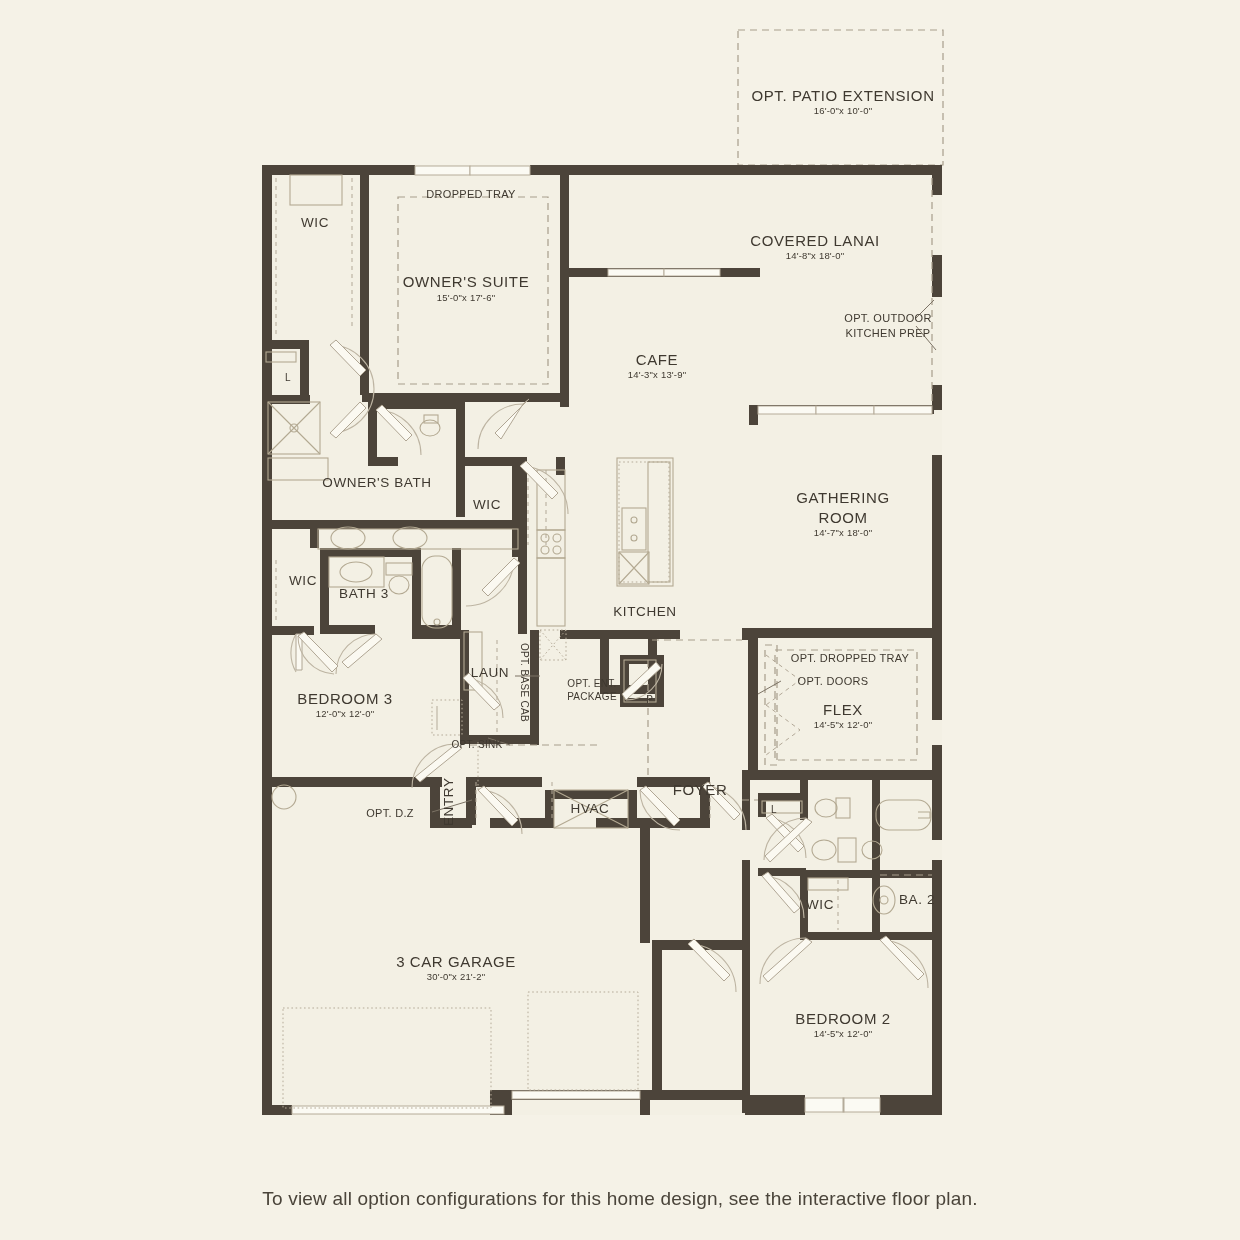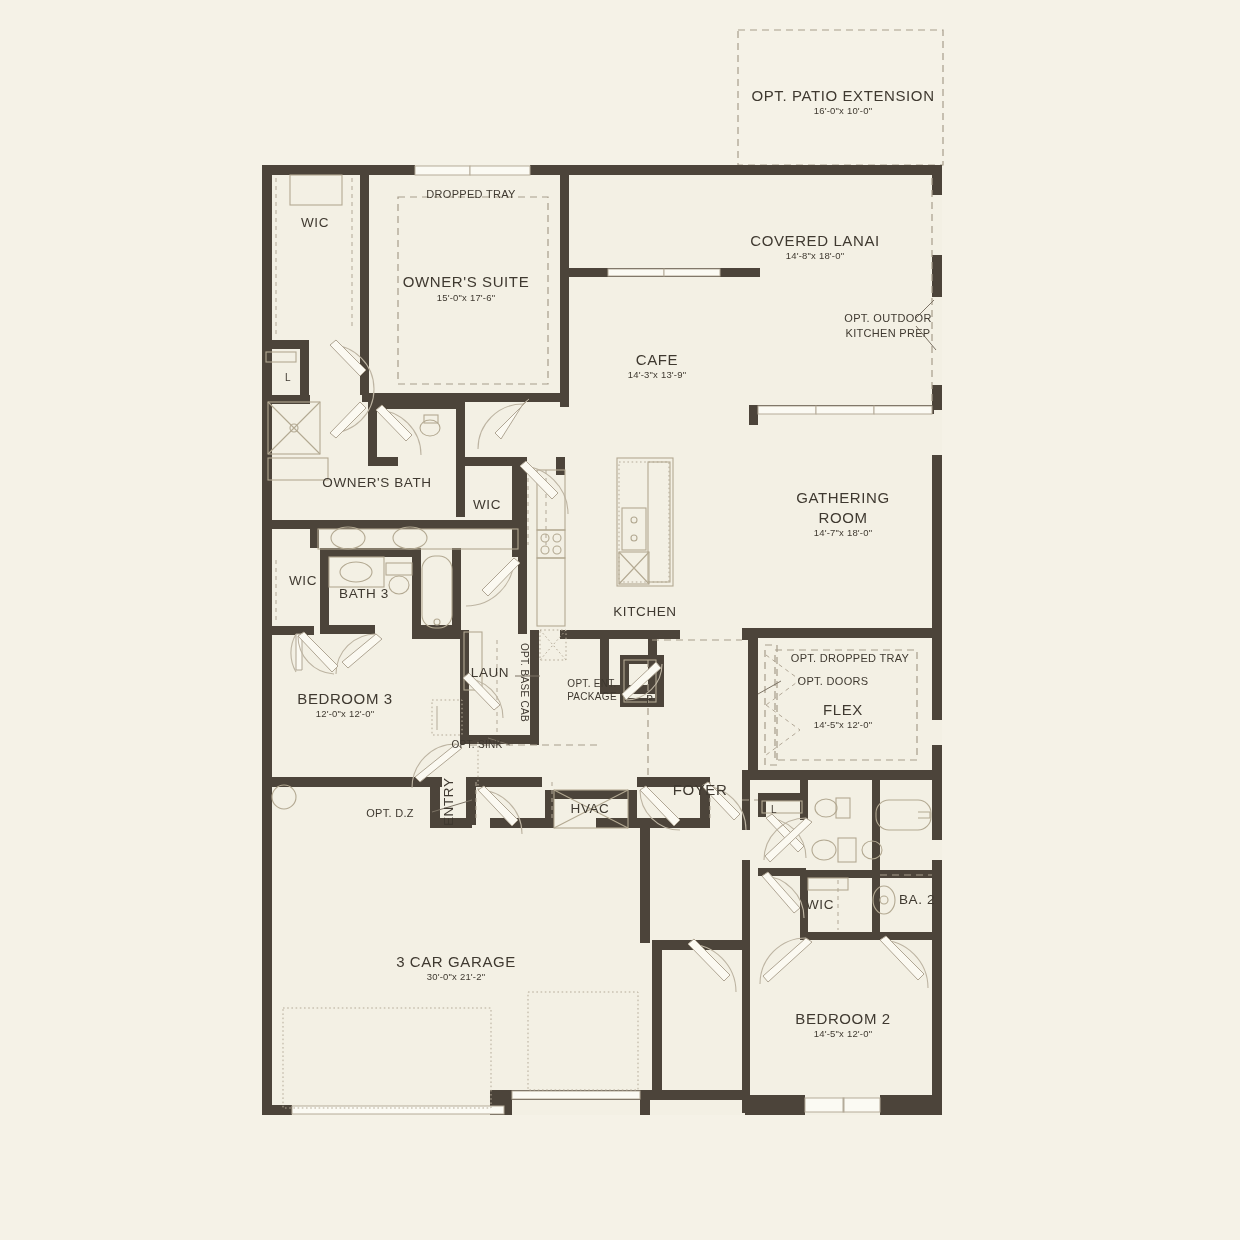--- a/index.html
+++ b/index.html
@@ -457,14 +457,15 @@
 
     <text class="lbl lbl-room" x="843" y="1024">BEDROOM 2</text>
     <text class="lbl lbl-dim" x="843" y="1037">14'-5"x 12'-0"</text>
 
     <text class="lbl lbl-room" x="456" y="967">3 CAR GARAGE</text>
     <text class="lbl lbl-dim" x="456" y="980">30'-0"x 21'-2"</text>
   </g>
 
 </svg>
 
+<div class="footer">To view all option configurations for this home design, see the interactive floor plan.</div>
 
 </div>
 
 </body></html>

